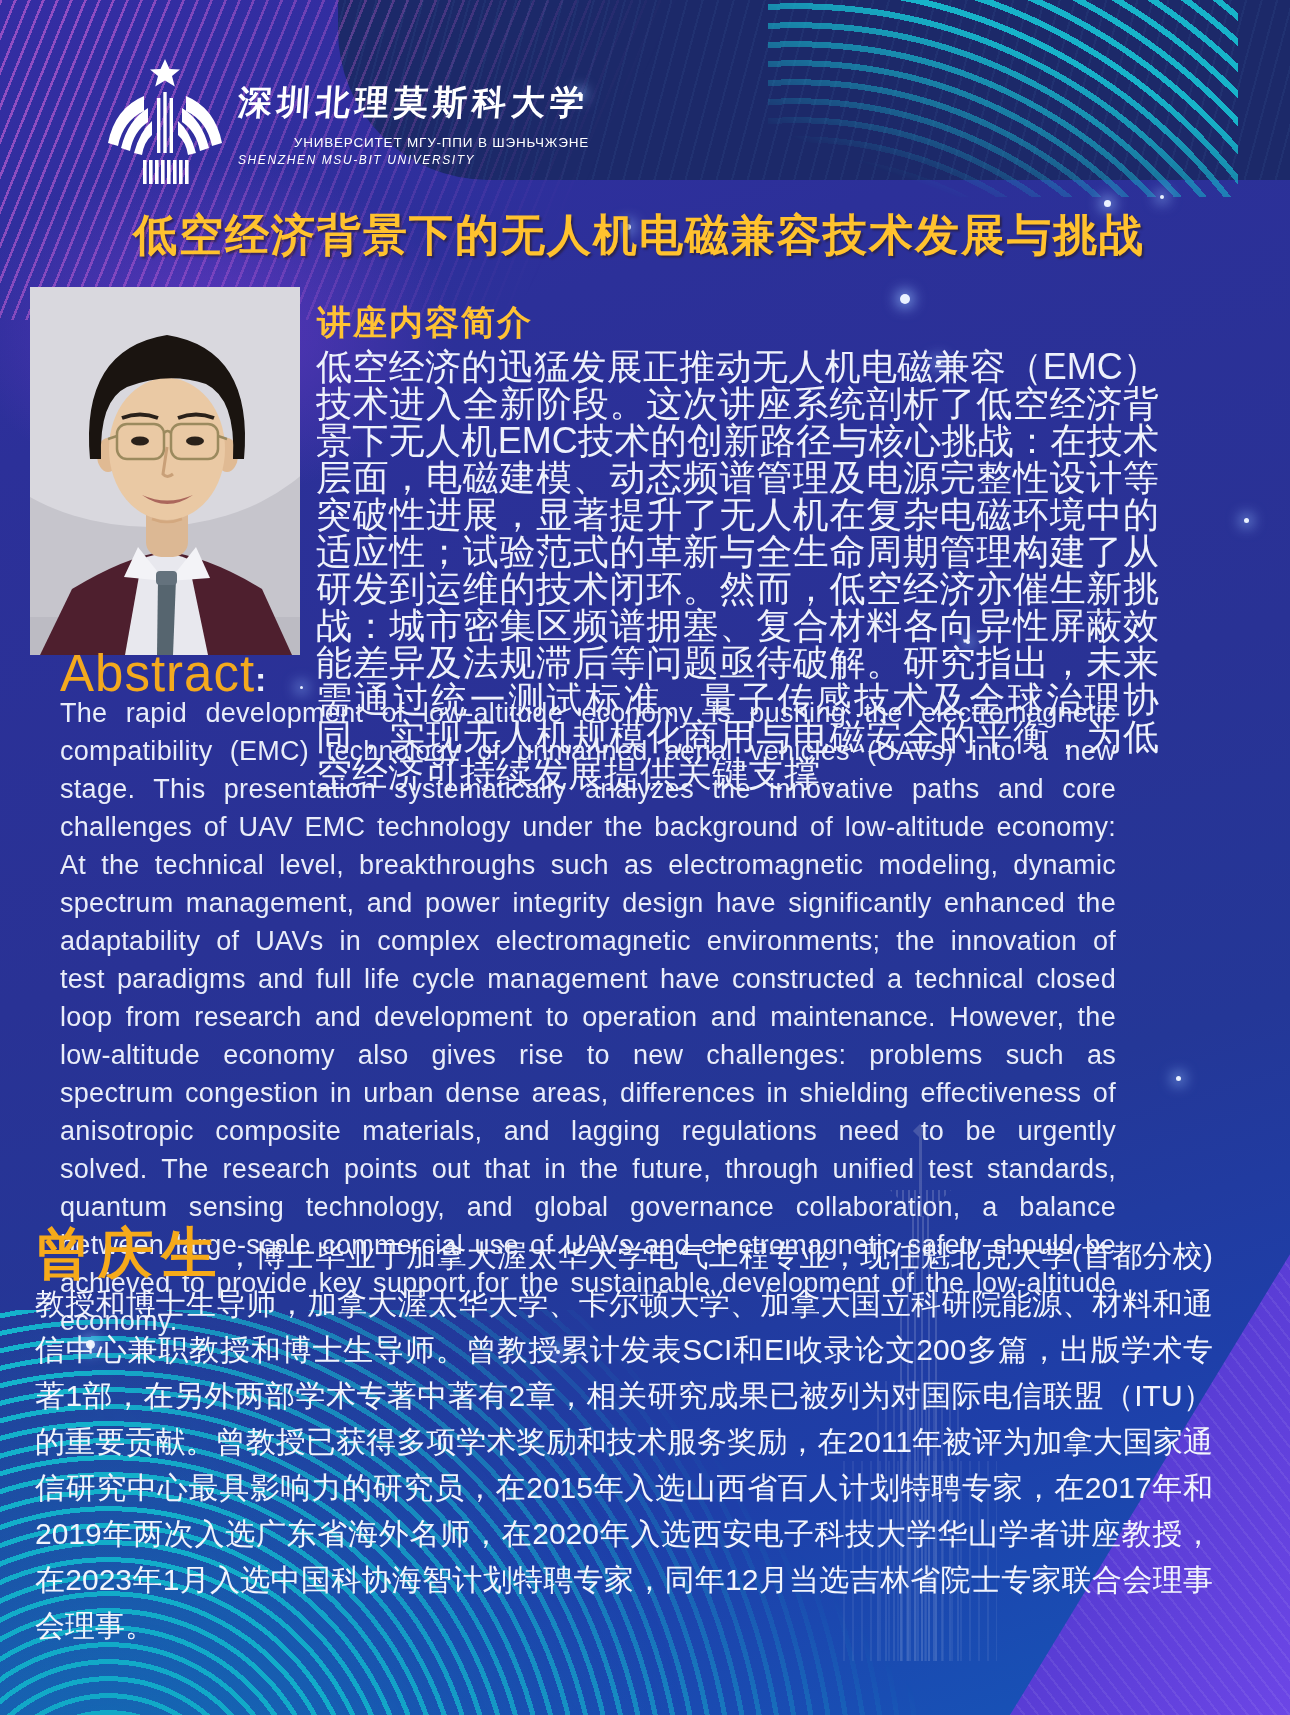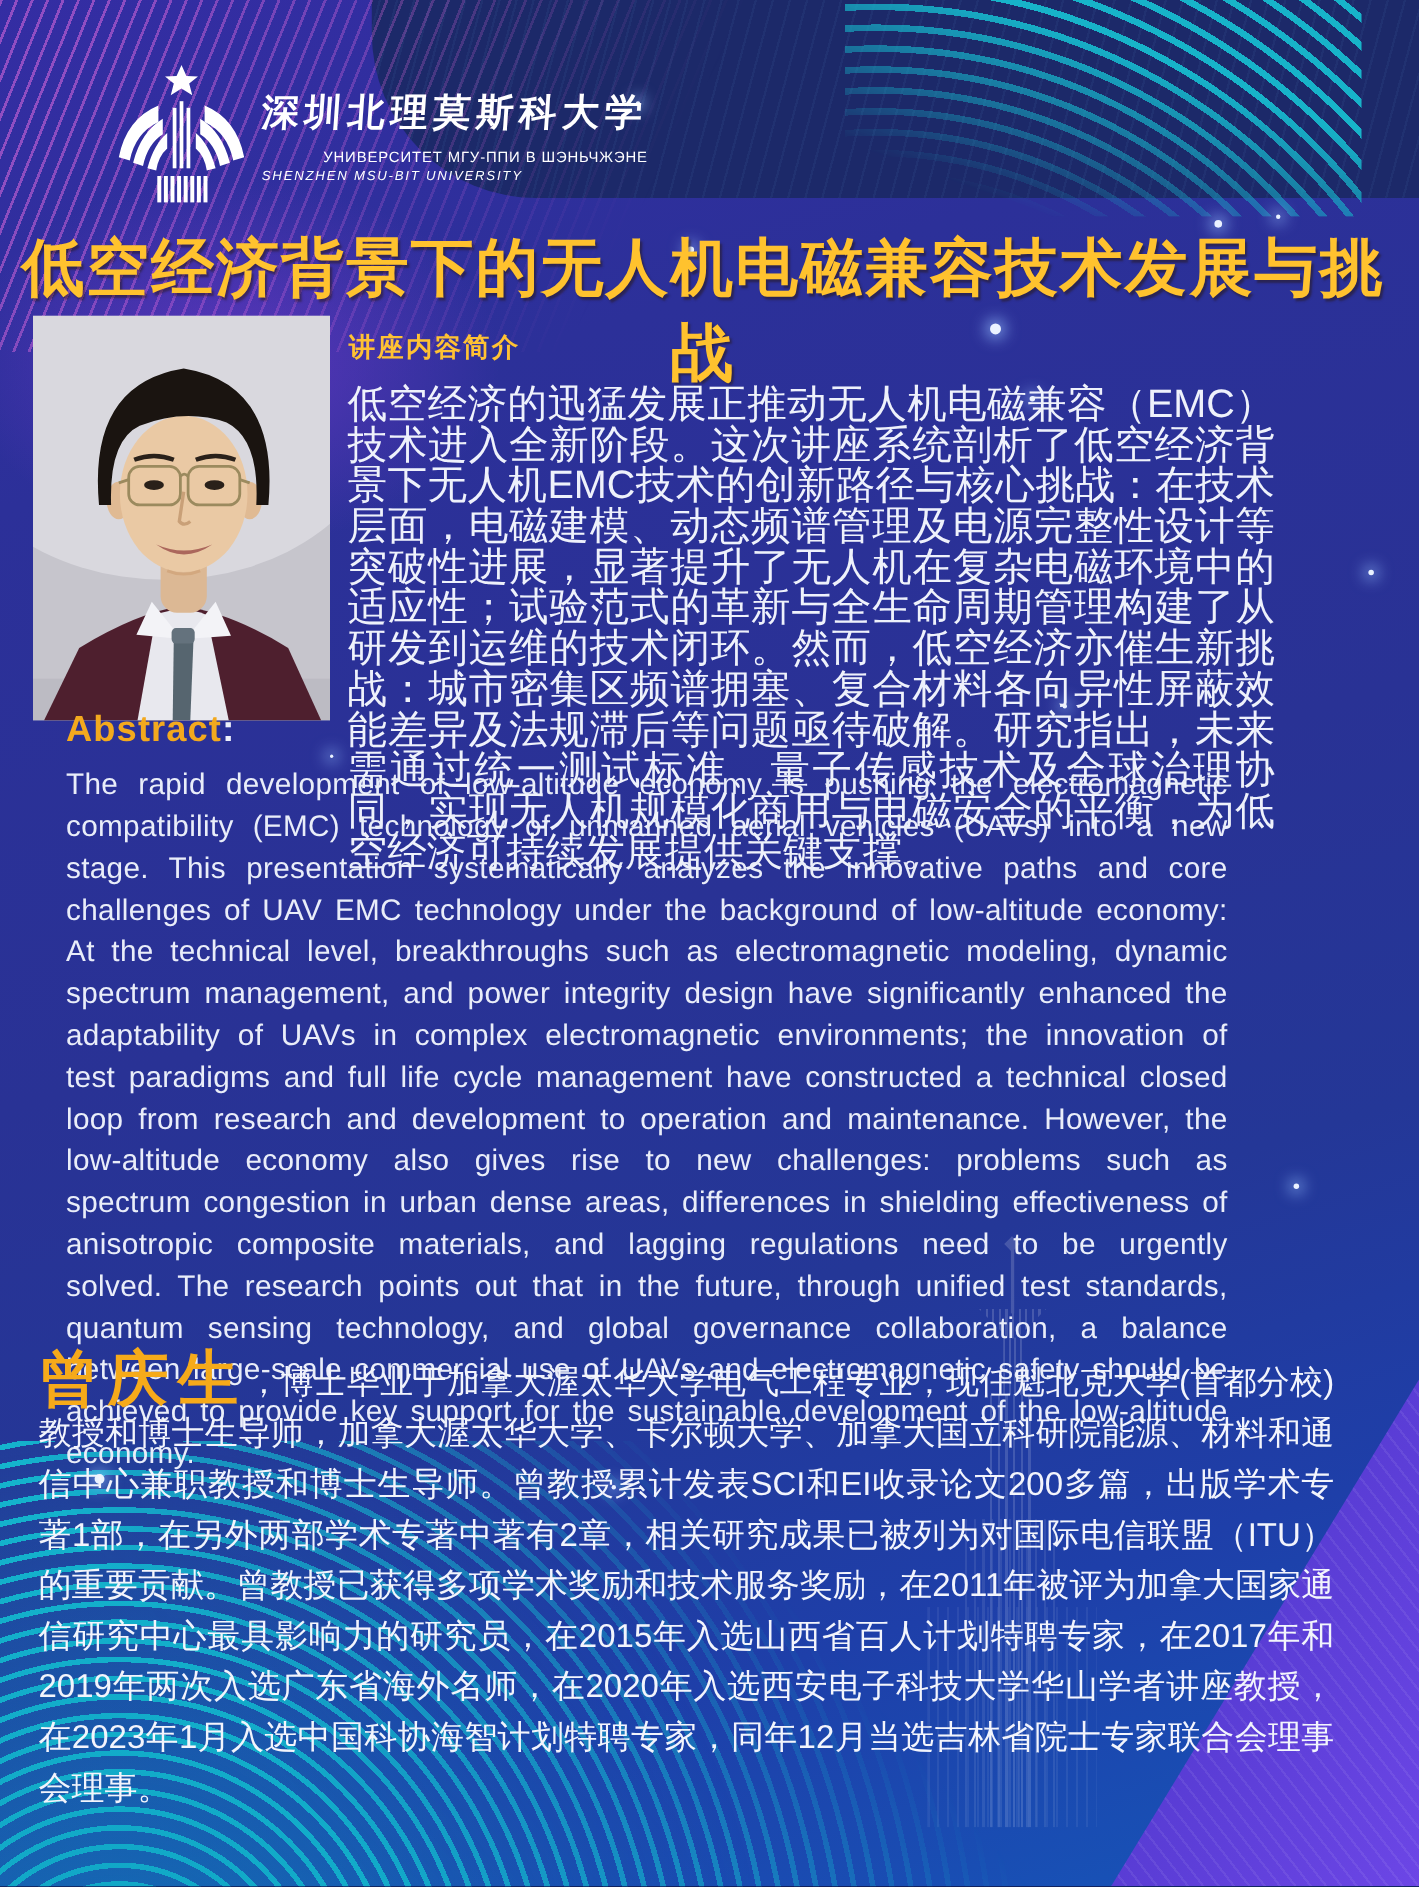--- a/index.html
+++ b/index.html
@@ -54,29 +54,29 @@
   
   .logo{position:absolute;left:94px;top:58px;width:142px;height:128px;}
   .univ{position:absolute;left:238px;top:80px;color:#fff;}
   .univ-cn{font-size:34px;font-weight:bold;letter-spacing:5px;transform:skewX(-4deg);}
   .univ-ru{margin-top:9px;font-size:13.5px;letter-spacing:0.8px;text-align:right;}
   .univ-en{margin-top:3px;font-size:12px;letter-spacing:1.6px;font-style:italic;}
   .schedule{position:absolute;left:604px;top:84px;color:#f6a21e;font-weight:bold;font-size:28px;line-height:41px;}
   .schedule-line{white-space:pre-wrap;}
   
   .title{position:absolute;left:0;right:12px;top:206px;text-align:center;color:#ffc22e;font-weight:bold;
-    font-size:57px;letter-spacing:2px;text-shadow:2px 2px 2px rgba(40,20,0,0.45);}
+    font-size:44px;letter-spacing:2px;text-shadow:2px 2px 2px rgba(40,20,0,0.45);}
   
   .photo{position:absolute;left:30px;top:287px;width:270px;height:368px;display:block;}
-  .intro-heading{position:absolute;left:317px;top:300px;color:#ffc233;font-weight:bold;font-size:24px;letter-spacing:2px;}
+  .intro-heading{position:absolute;left:317px;top:300px;color:#ffc233;font-weight:bold;font-size:34px;letter-spacing:2px;}
   .intro-body{position:absolute;left:316px;top:348px;width:843px;color:#eef1fb;font-size:36px;line-height:37px;
     text-align:justify;}
   
   .abstract-heading{position:absolute;left:60px;top:644px;}
-  .abstract-word{color:#f3a91e;font-weight:bold;font-size:33px;letter-spacing:1px;text-align:center;}
+  .abstract-word{color:#f3a91e;font-weight:normal;font-size:51px;letter-spacing:1px;text-align:center;}
   .abstract-colon{color:#eef1fb;font-size:34px;font-weight:bold;}
   .abstract-body{position:absolute;left:60px;top:694px;width:1056px;color:#e9edf9;font-size:27px;line-height:38px;
     text-align:justify;word-spacing:3px;letter-spacing:0.3px;}
   
   .speaker{position:absolute;left:35px;top:1196px;width:1178px;color:#f2f4fc;font-size:30px;line-height:46px;
     text-align:justify;}
   .speaker-name{color:#f6aa1a;font-weight:bold;font-size:55px;letter-spacing:8px;line-height:1;vertical-align:-6px;
     margin-right:0;}
 </style>
 </head>

